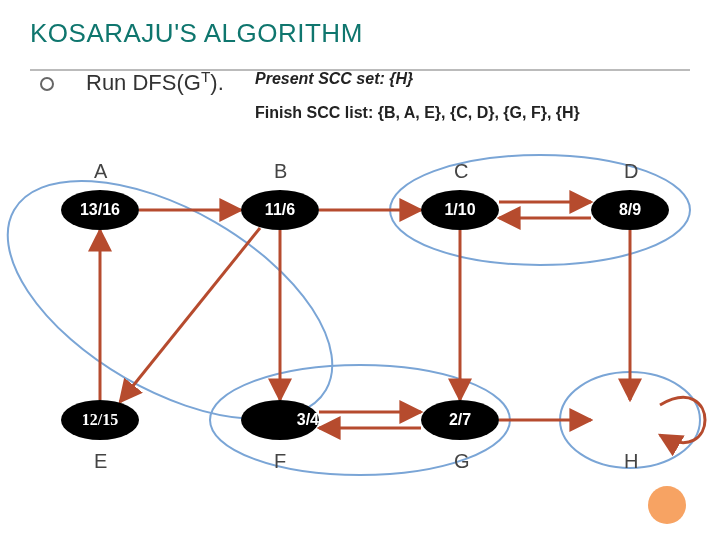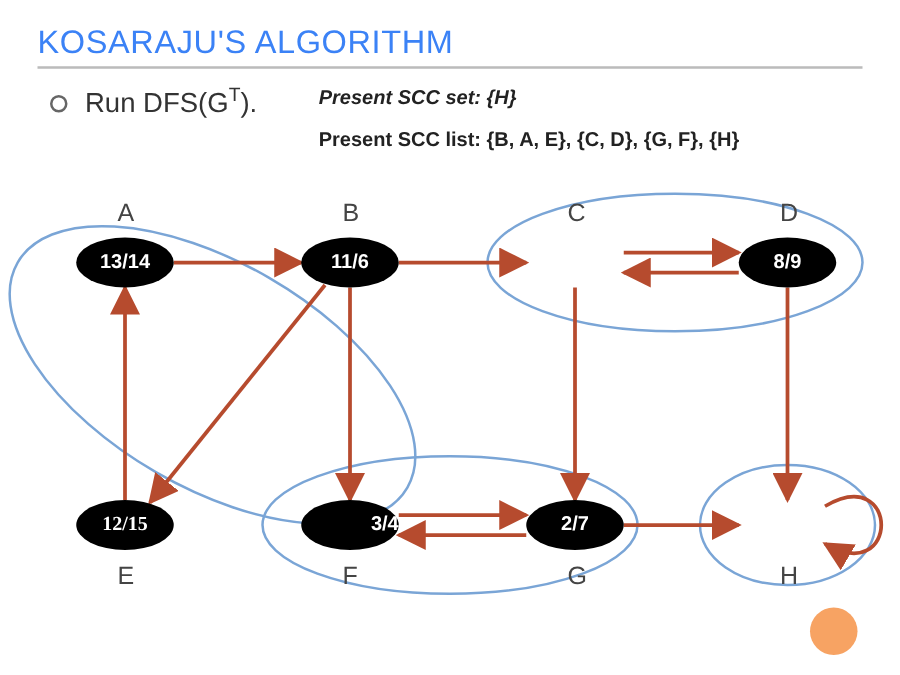--- a/index.html
+++ b/index.html
@@ -11,37 +11,37 @@
     font-family: Arial, Helvetica, sans-serif;
     overflow: hidden;
     position: relative;
   }
   .title {
     position: absolute;
     top: 18px;
     left: 30px;
     font-size: 26px;
     letter-spacing: 0.5px;
-    color: #3b82f6;
+    color: #0f766e;
     font-variant: small-caps;
     border-bottom: 2px solid #bbb;
     width: 660px;
-    padding-bottom: 4px;
+    padding-bottom: 20px;
   }
   .bullet-list {
     position: absolute;
     top: 68px;
     left: 40px;
     font-size: 22px;
     color: #333;
   }
   .bullet-row {
     display: flex;
     align-items: baseline;
-    gap: 14px;
+    gap: 32px;
     margin-bottom: 10px;
   }
   .bullet {
     display: inline-block;
     width: 10px;
     height: 10px;
     border: 2px solid #666;
     border-radius: 50%;
     background: #fff;
     position: relative;
@@ -106,21 +106,21 @@
 <div class="bullet-list">
   <div class="bullet-row">
     <span class="bullet"></span>
     <span>
       <span>Run DFS(G</span><sup>T</sup><span>).</span>
     </span>
   </div>
 </div>
 
 <div class="info set">Present SCC set: {H}</div>
-<div class="info list">Present SCC list: {B, A, E}, {C, D}, {G, F}, {H}</div>
+<div class="info list">Finish SCC list: {B, A, E}, {C, D}, {G, F}, {H}</div>
 
 <div class="graph">
   <svg viewBox="0 0 680 380">
     <defs>
       <marker id="arr" viewBox="0 0 10 10" refX="9" refY="5" markerWidth="8" markerHeight="8" orient="auto-start-reverse">
         <path d="M0,0 L10,5 L0,10 z" fill="#b64b2e"></path>
       </marker>
     </defs>
 
     <ellipse cx="150" cy="160" rx="180" ry="90" transform="rotate(30 150 160)" fill="none" stroke="#7aa5d6" stroke-width="2"></ellipse>
@@ -143,24 +143,27 @@
     <line x1="610" y1="90" x2="610" y2="260" stroke="#b64b2e" stroke-width="3" marker-end="url(#arr)"></line>
 
     <line x1="299" y1="272" x2="401" y2="272" stroke="#b64b2e" stroke-width="3" marker-end="url(#arr)"></line>
     <line x1="401" y1="288" x2="299" y2="288" stroke="#b64b2e" stroke-width="3" marker-end="url(#arr)"></line>
     <line x1="479" y1="280" x2="571" y2="280" stroke="#b64b2e" stroke-width="3" marker-end="url(#arr)"></line>
 
     <path d="M640,265 C700,230 700,330 640,295" fill="none" stroke="#b64b2e" stroke-width="3" marker-end="url(#arr)"></path>
   </svg>
 
   <div class="node" style="left:41px; top:50px;">
-      <span>13/14</span>
+      <span>13/16</span>
     </div>
   <div class="node" style="left:221px; top:50px;">
       <span>11/6</span>
+    </div>
+  <div class="node" style="left:401px; top:50px;">
+      <span>1/10</span>
     </div>
   <div class="node" style="left:571px; top:50px;">
       <span>8/9</span>
     </div>
   <div class="node" style="left:41px; top:260px;font-family:Liberation Serif, serif;">
       <span>12/15</span>
     </div>
   <div class="node" style="left:221px; top:260px;justify-content:flex-end;">
       <span>3/4</span>
     </div>

